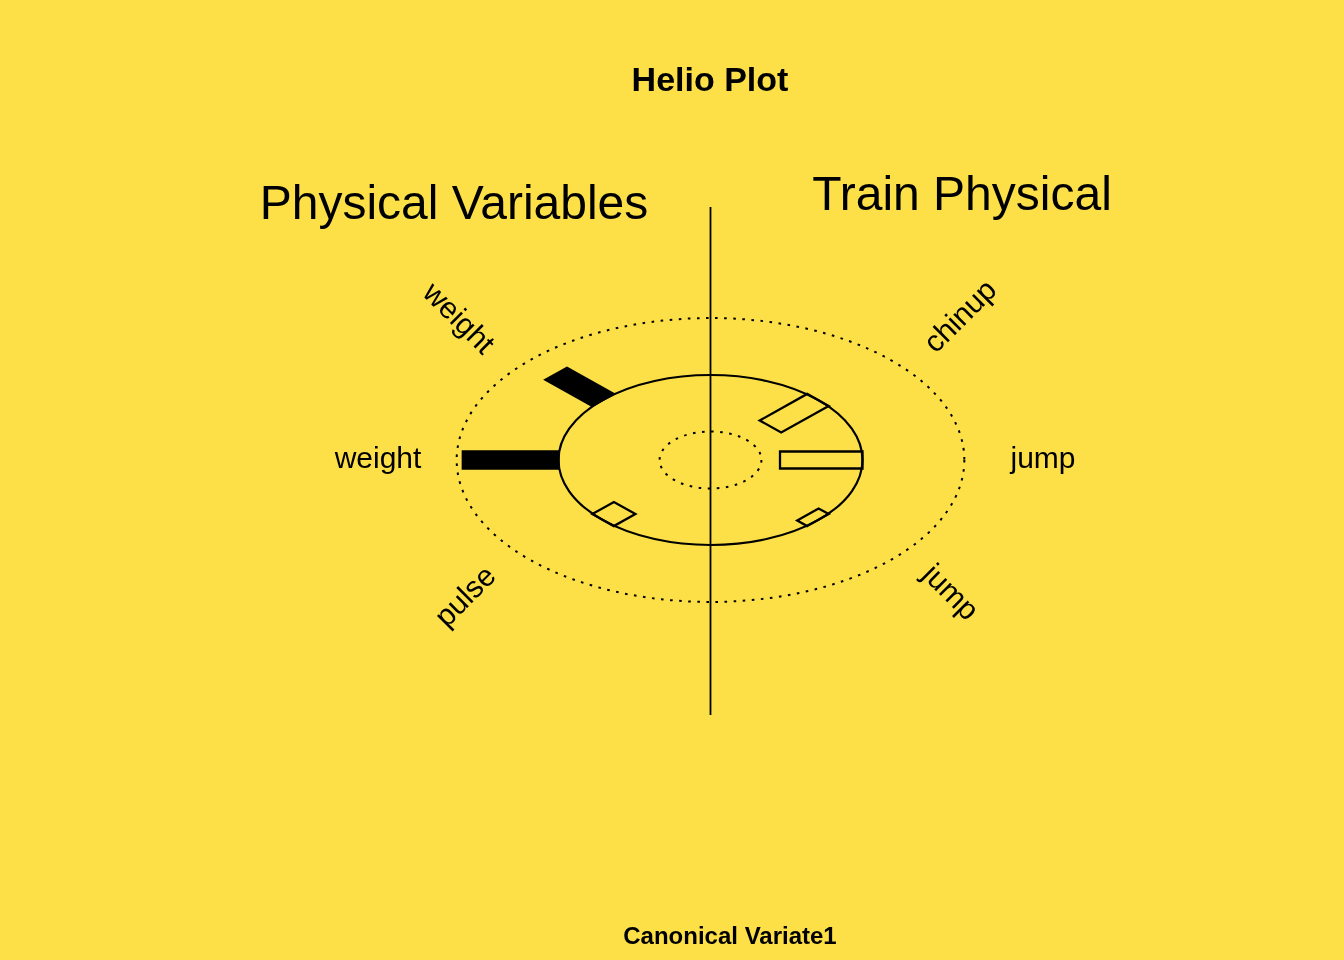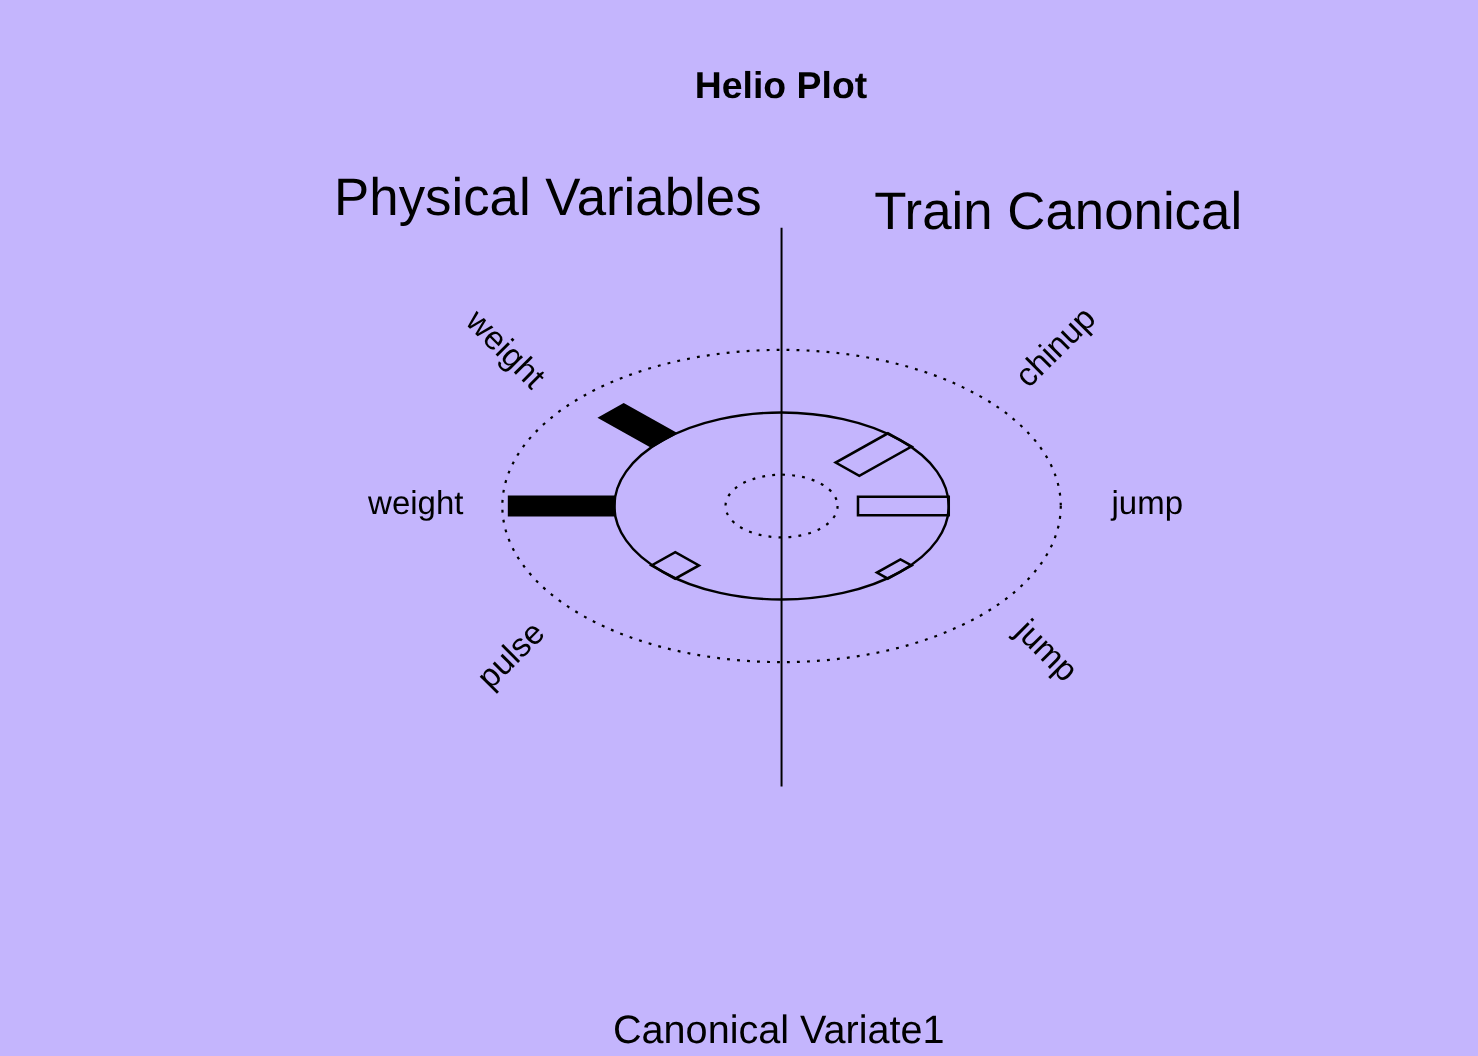--- a/index.html
+++ b/index.html
@@ -8,21 +8,21 @@
     background: #ffffff;
     width: 1344px;
     height: 960px;
     font-family: "Liberation Sans", sans-serif;
     color: #000000;
   }
   .canvas {
     position: relative;
     width: 1344px;
     height: 960px;
-    background: #c4b5fd;
+    background: #fde047;
     overflow: hidden;
   }
   svg.plot-svg {
     position: absolute;
     left: 0;
     top: 0;
   }
   .txt {
     position: absolute;
     white-space: nowrap;
@@ -32,34 +32,35 @@
     left: 710px;
     top: 79px;
     transform: translate(-50%, -50%);
     font-size: 34px;
     font-weight: bold;
   }
   .group-label {
     font-size: 48px;
     font-weight: normal;
   }
-  .group-left  { left: 454px; top: 180px; transform: translate(-50%, -50%); margin-left: 44px; }
+  .group-left  { left: 454px; top: 202px; transform: translate(-50%, -50%); }
   .group-right { left: 962px; top: 193px; transform: translate(-50%, -50%); }
   .var-label { font-size: 30px; }
   .vl-weight { left: 459px;  top: 318px; transform: translate(-50%, -50%) rotate(45deg); }
   .vl-waist  { left: 378px;  top: 458px; transform: translate(-50%, -50%); }
   .vl-pulse  { left: 465px;  top: 596px; transform: translate(-50%, -50%) rotate(-45deg); }
   .vl-chinup { left: 960px;  top: 316px; transform: translate(-50%, -50%) rotate(-45deg); }
   .vl-situp  { left: 1043px; top: 458px; transform: translate(-50%, -50%); }
   .vl-jump   { left: 951px;  top: 592px; transform: translate(-50%, -50%) rotate(45deg); }
   .axis-label {
-    left: 708px;
+    left: 730px;
     top: 936px;
     transform: translate(-50%, -50%);
-    font-size: 36px;
+    font-size: 24px;
+    font-weight: bold;
   }
 </style>
 </head>
 <body>
 
 <div class="canvas">
 
   <svg class="plot-svg" width="1344" height="960" viewBox="0 0 1344 960">
       <ellipse cx="710.5" cy="460" rx="253.83999999999997" ry="141.95" fill="none" stroke="#000000" stroke-width="2" stroke-dasharray="2.6 6.5"></ellipse>
       <ellipse cx="710.5" cy="460" rx="152" ry="85" fill="none" stroke="#000000" stroke-width="2.2"></ellipse>
@@ -70,21 +71,21 @@
       <polygon points="592.3,514.1 613.8,526.1 635.4,514.0 613.9,502.0" fill="none" stroke="#000000" stroke-width="2.3" stroke-linejoin="miter"></polygon>
       <polygon points="828.7,405.9 807.2,393.9 759.7,420.5 781.2,432.5" fill="none" stroke="#000000" stroke-width="2.3" stroke-linejoin="miter"></polygon>
       <polygon points="862.5,468.5 862.5,451.5 780.0,451.5 780.0,468.5" fill="none" stroke="#000000" stroke-width="2.3" stroke-linejoin="miter"></polygon>
       <polygon points="807.2,526.1 828.7,514.1 818.6,508.5 797.2,520.5" fill="none" stroke="#000000" stroke-width="2.3" stroke-linejoin="miter"></polygon>
     </svg>
 
   <div class="txt plot-title">Helio Plot</div>
 
   <div class="txt group-label group-left">Physical Variables</div>
 
-  <div class="txt group-label group-right">Train Canonical</div>
+  <div class="txt group-label group-right">Train Physical</div>
 
   <div class="txt var-label vl-weight">weight</div>
 
   <div class="txt var-label vl-waist">weight</div>
 
   <div class="txt var-label vl-pulse">pulse</div>
 
   <div class="txt var-label vl-chinup">chinup</div>
 
   <div class="txt var-label vl-situp">jump</div>

